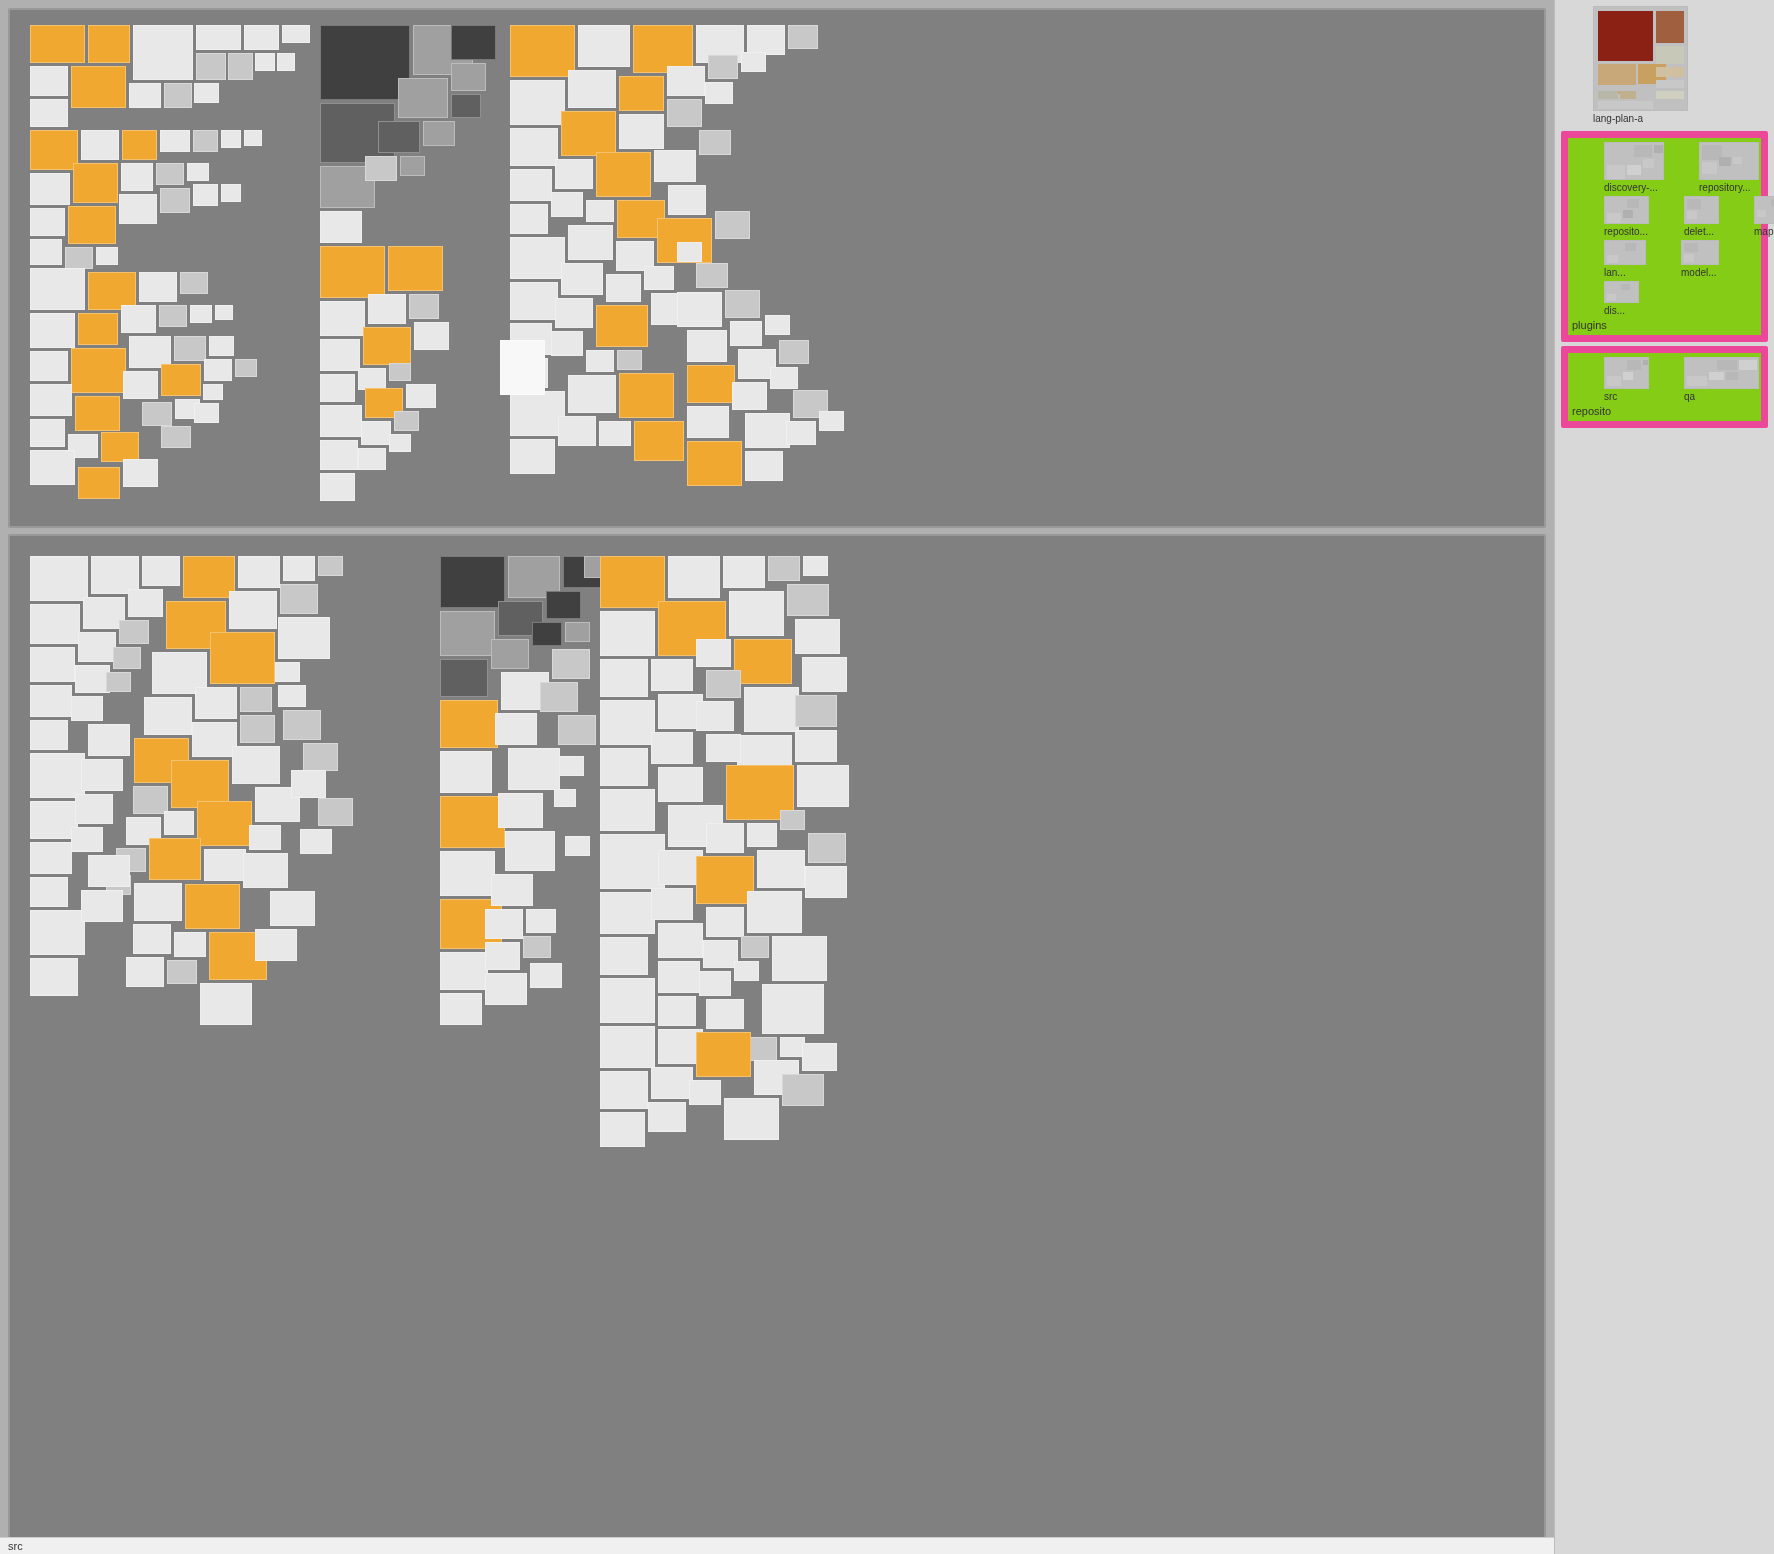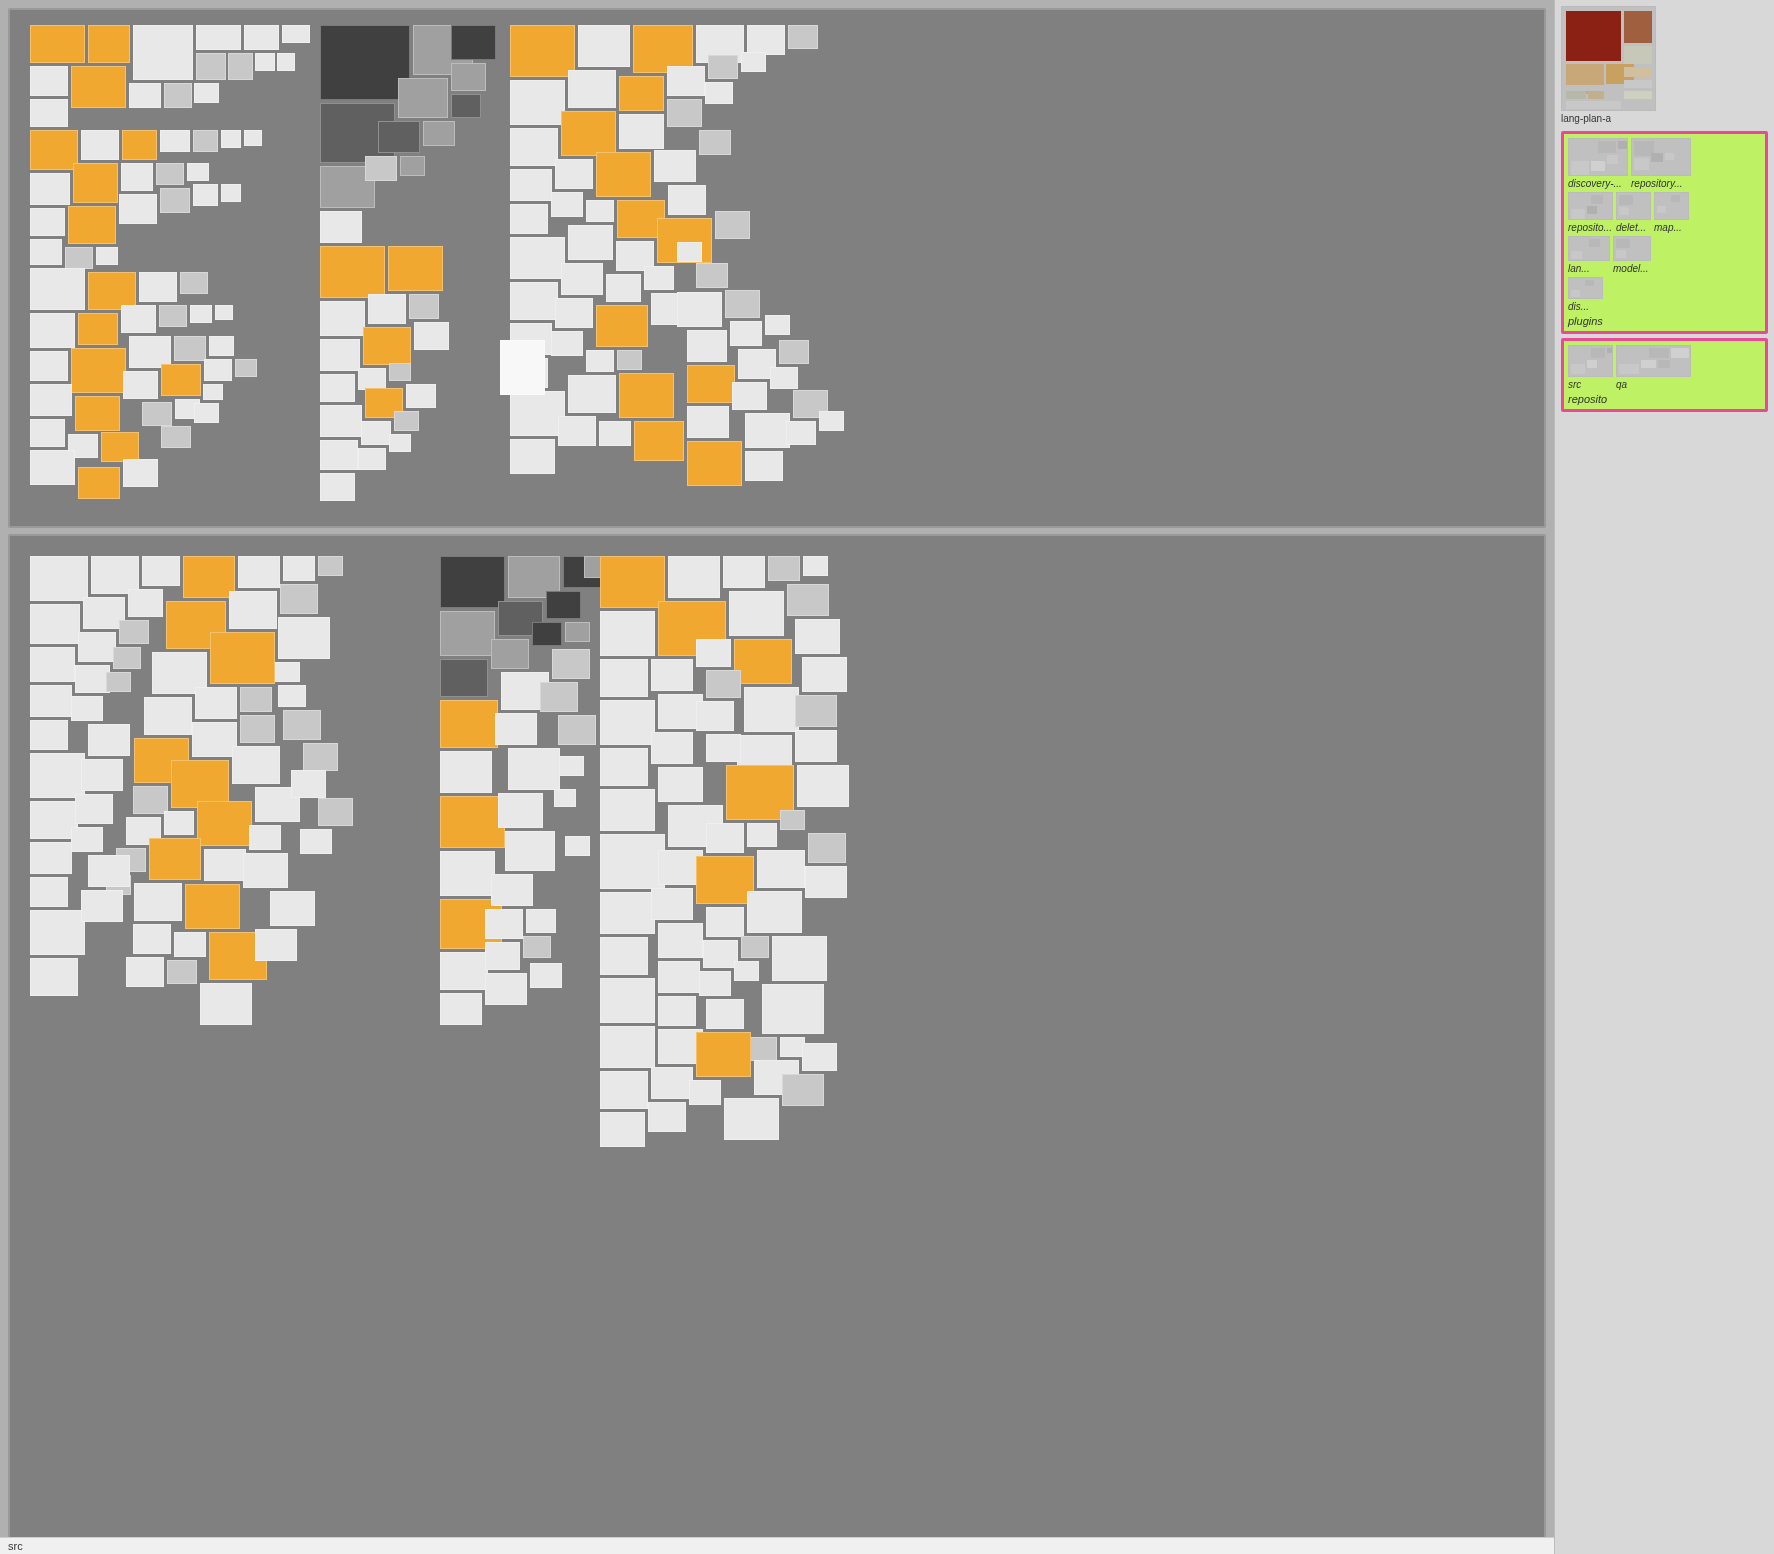--- a/index.html
+++ b/index.html
@@ -65,25 +65,24 @@
       background: #d8d8d8;
       display: flex;
       flex-direction: column;
       padding: 6px;
       gap: 4px;
       overflow-y: auto;
       border-left: 1px solid #bbb;
     }
 
     .sidebar-section {
-      background: #bef264;
-      border: 3px solid #ec4899;
+      background: #84cc16;
+      border: 7px solid #ec4899;
       border-radius: 2px;
       padding: 4px;
-      font-style: italic;
     }
 
     .sidebar-section-title {
       font-size: 11px;
       color: #333;
       margin-top: 3px;
       font-weight: normal;
     }
 
     .sidebar-mini-treemap {
@@ -97,20 +96,21 @@
       display: flex;
       flex-direction: row;
       gap: 3px;
       margin-bottom: 3px;
     }
 
     .sidebar-item {
       display: flex;
       flex-direction: column;
       align-items: flex-start;
+      margin-left: 32px;
     }
 
     .sidebar-label {
       font-size: 10px;
       color: #333;
       margin-top: 2px;
       white-space: nowrap;
       overflow: hidden;
       max-width: 100px;
       text-overflow: ellipsis;

